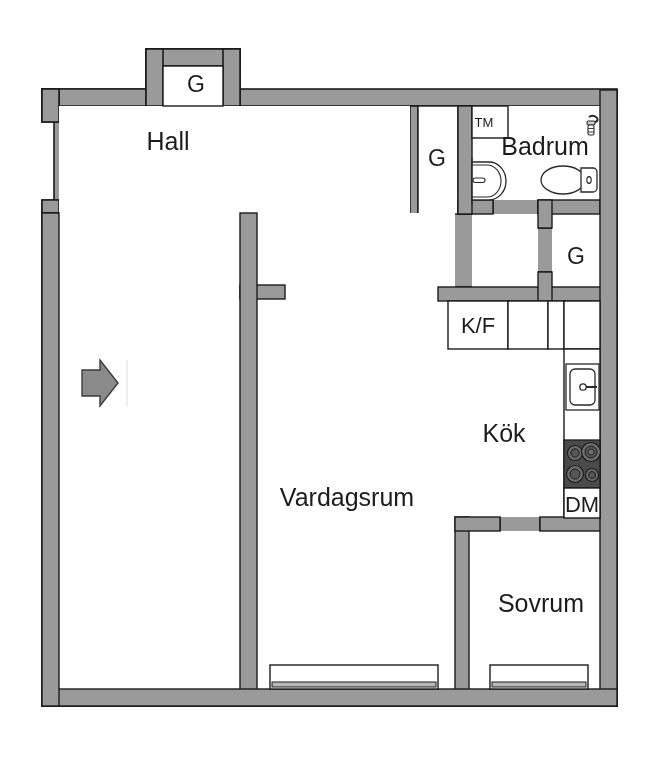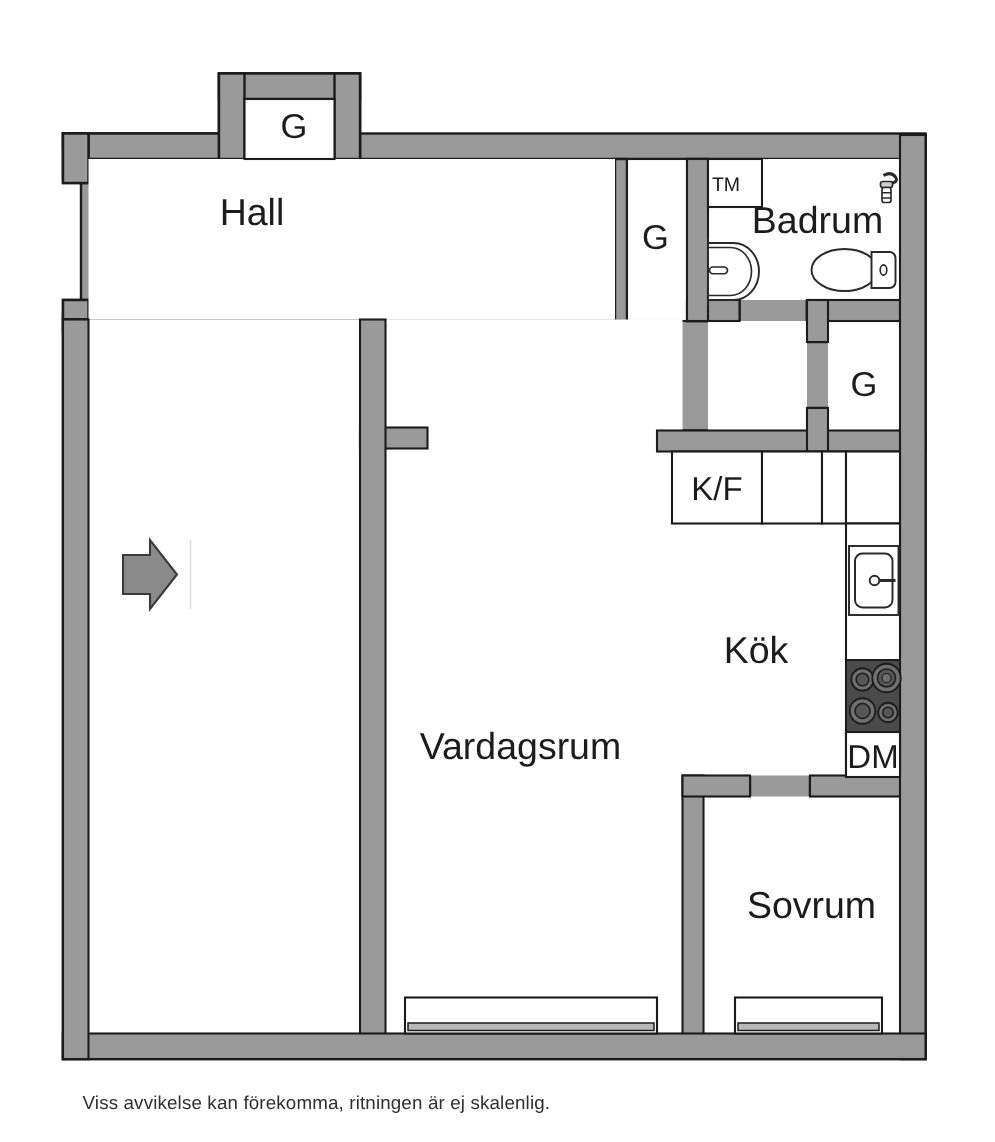--- a/index.html
+++ b/index.html
@@ -219,15 +219,14 @@
     </g>
 
     <g>
       <text class="tm-label" x="484" y="127" text-anchor="middle">TM</text>
       <text class="appl-label" x="478" y="333" text-anchor="middle">K/F</text>
       <text class="appl-label" x="582" y="512" text-anchor="middle">DM</text>
     </g>
 
   </svg>
 
-  <div class="caption">Viss avvikelse kan förekomma, ritningen är ej skalenlig.</div>
 
 </div>
 
 </body></html>

